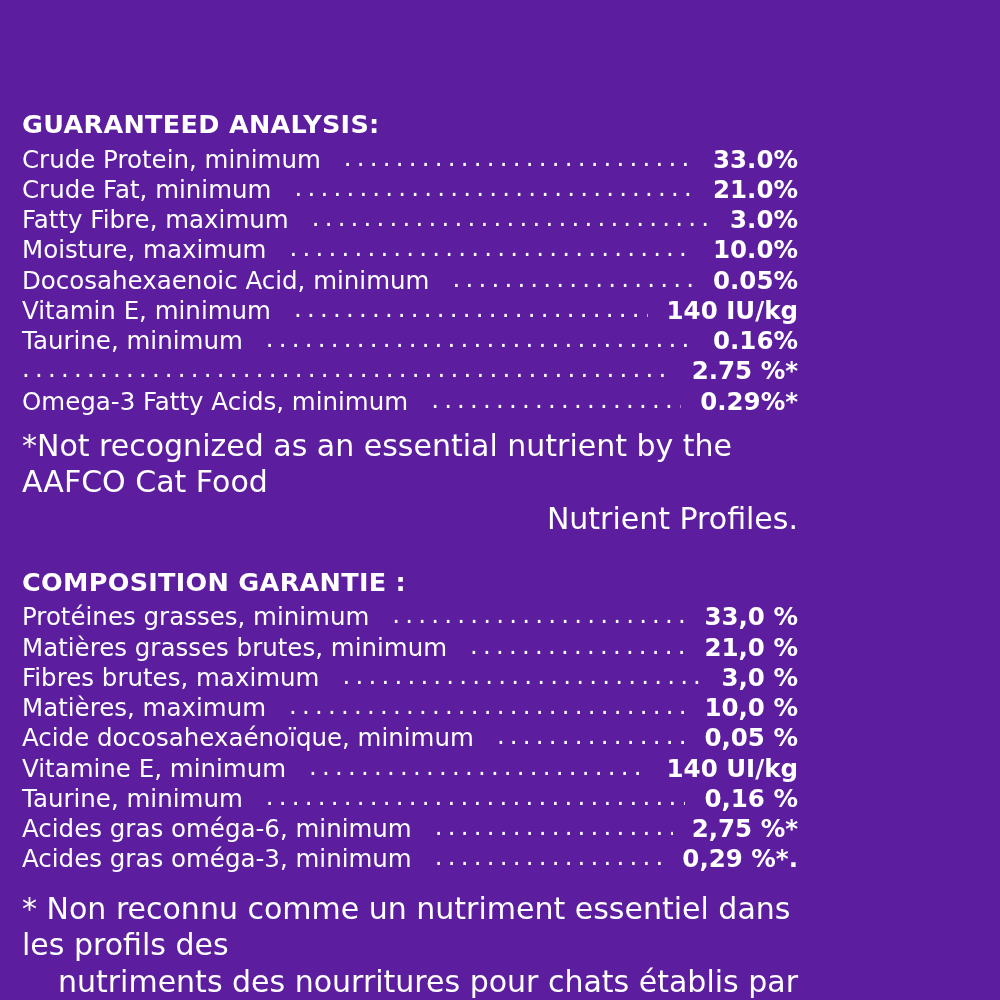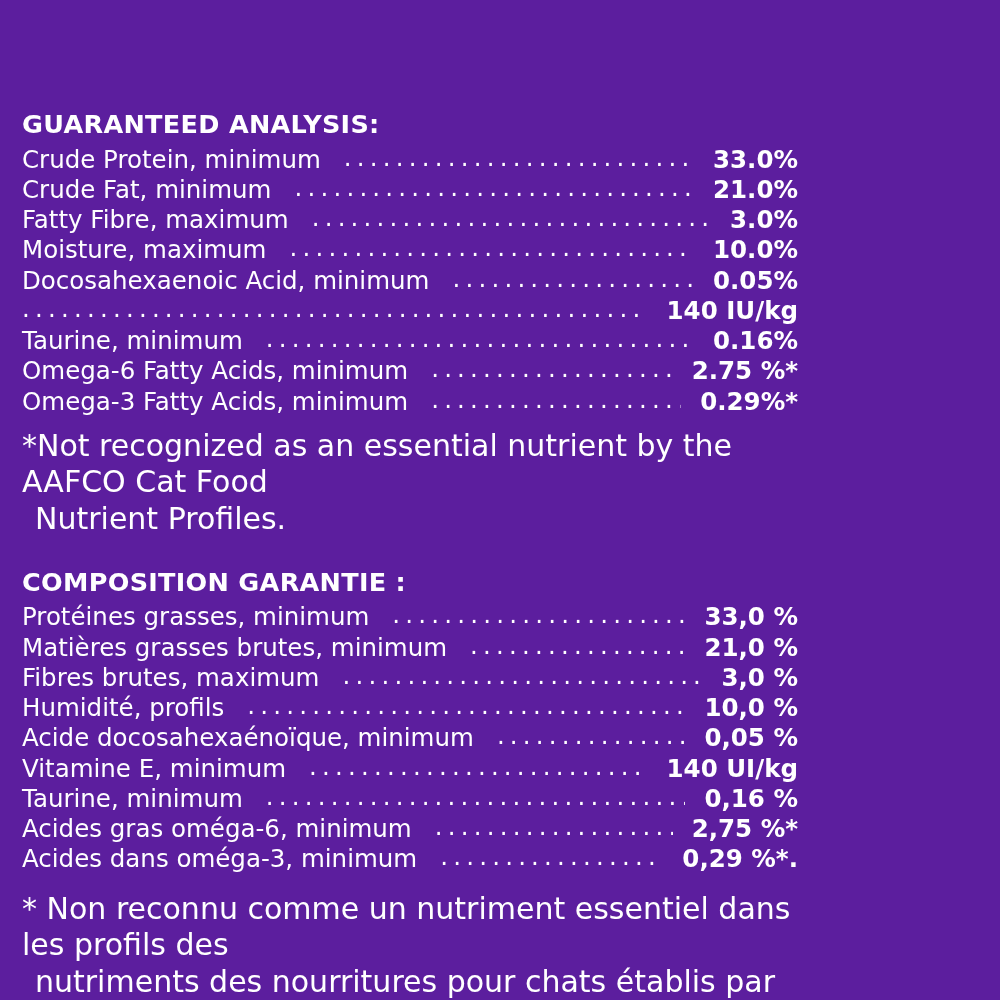--- a/index.html
+++ b/index.html
@@ -67,20 +67,21 @@
   .footnote {
     font-size: 30px;
     line-height: 1.22;
     margin-top: 11px;
     margin-bottom: 0;
     color: #ffffff;
   }
   .footnote .indent {
     display: block;
     padding-left: 13px;
+    text-align: right;
   }
   .block-fr {
     margin-top: 28px;
   }
   .footnote-fr {
     margin-top: 16px;
   }
 </style>
 </head>
 <body>
@@ -115,32 +116,32 @@
         <span class="value">10.0%</span>
       </div>
 
       <div class="row">
         <span class="label">Docosahexaenoic Acid, minimum</span>
         <span class="dots">..............................................................................................................................</span>
         <span class="value">0.05%</span>
       </div>
 
       <div class="row">
+        <span class="label">Vitamin E, minimum</span>
         <span class="dots">..............................................................................................................................</span>
         <span class="value">140 IU/kg</span>
       </div>
 
       <div class="row">
         <span class="label">Taurine, minimum</span>
         <span class="dots">..............................................................................................................................</span>
         <span class="value">0.16%</span>
       </div>
 
       <div class="row">
-        <span class="label">Omega-6 Fatty Acids, minimum</span>
         <span class="dots">..............................................................................................................................</span>
         <span class="value">2.75 %*</span>
       </div>
 
       <div class="row">
         <span class="label">Omega-3 Fatty Acids, minimum</span>
         <span class="dots">..............................................................................................................................</span>
         <span class="value">0.29%*</span>
       </div>
 
@@ -168,21 +169,21 @@
         <span class="value">21,0 %</span>
       </div>
 
       <div class="row">
         <span class="label">Fibres brutes, maximum</span>
         <span class="dots">..............................................................................................................................</span>
         <span class="value">3,0 %</span>
       </div>
 
       <div class="row">
-        <span class="label">Humidité, profils</span>
+        <span class="label">Matières, maximum</span>
         <span class="dots">..............................................................................................................................</span>
         <span class="value">10,0 %</span>
       </div>
 
       <div class="row">
         <span class="label">Acide docosahexaénoïque, minimum</span>
         <span class="dots">..............................................................................................................................</span>
         <span class="value">0,05 %</span>
       </div>
 
@@ -198,21 +199,21 @@
         <span class="value">0,16 %</span>
       </div>
 
       <div class="row">
         <span class="label">Acides gras oméga-6, minimum</span>
         <span class="dots">..............................................................................................................................</span>
         <span class="value">2,75 %*</span>
       </div>
 
       <div class="row">
-        <span class="label">Acides dans oméga-3, minimum</span>
+        <span class="label">Acides gras oméga-3, minimum</span>
         <span class="dots">..............................................................................................................................</span>
         <span class="value">0,29 %*.</span>
       </div>
 
     </div>
 
     <div class="footnote footnote-fr">
       <span>* Non reconnu comme un nutriment essentiel dans les profils des</span>
       <span class="indent">nutriments des nourritures pour chats établis par l’AAFCO.</span>
     </div>

